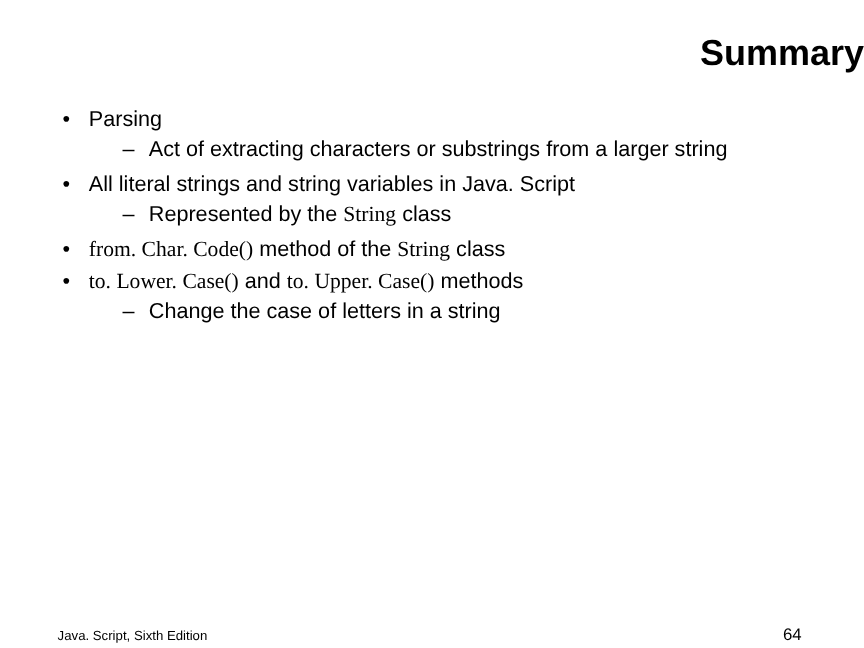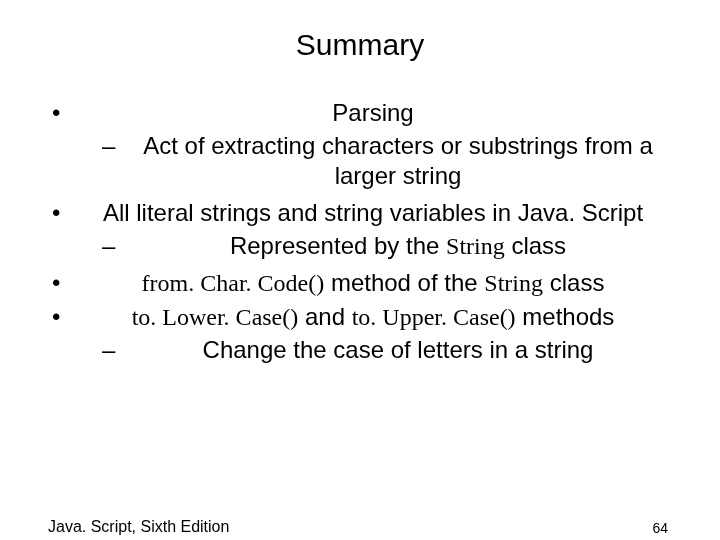--- a/index.html
+++ b/index.html
@@ -12,31 +12,30 @@
     color: #000000;
     overflow: hidden;
   }
   .slide {
     position: relative;
     width: 720px;
     height: 540px;
     box-sizing: border-box;
   }
   .title {
-    text-align: center;
+    text-align: right;
     font-size: 30px;
     margin-top: 28px;
-    margin-bottom: 36px;
-    font-weight: normal;
+    margin-bottom: 26px;
+    font-weight: bold;
   }
   .content {
     padding: 0 48px 0 48px;
-    font-size: 24px;
+    font-size: 18px;
     line-height: 1.28;
-    text-align: center;
   }
   ul.level1 {
     list-style: none;
     padding-left: 0;
     margin: 0;
   }
   ul.level1 > li {
     position: relative;
     padding-left: 26px;
     margin-bottom: 4px;
@@ -63,21 +62,21 @@
     left: 28px;
     top: 0;
   }
   .mono {
     font-family: Liberation Serif, serif;
   }
   .footer-left {
     position: absolute;
     left: 48px;
     bottom: 32px;
-    font-size: 16px;
+    font-size: 11px;
   }
   .footer-right {
     position: absolute;
     right: 52px;
     bottom: 32px;
     font-size: 14px;
     text-align: right;
   }
 </style>
 </head>

